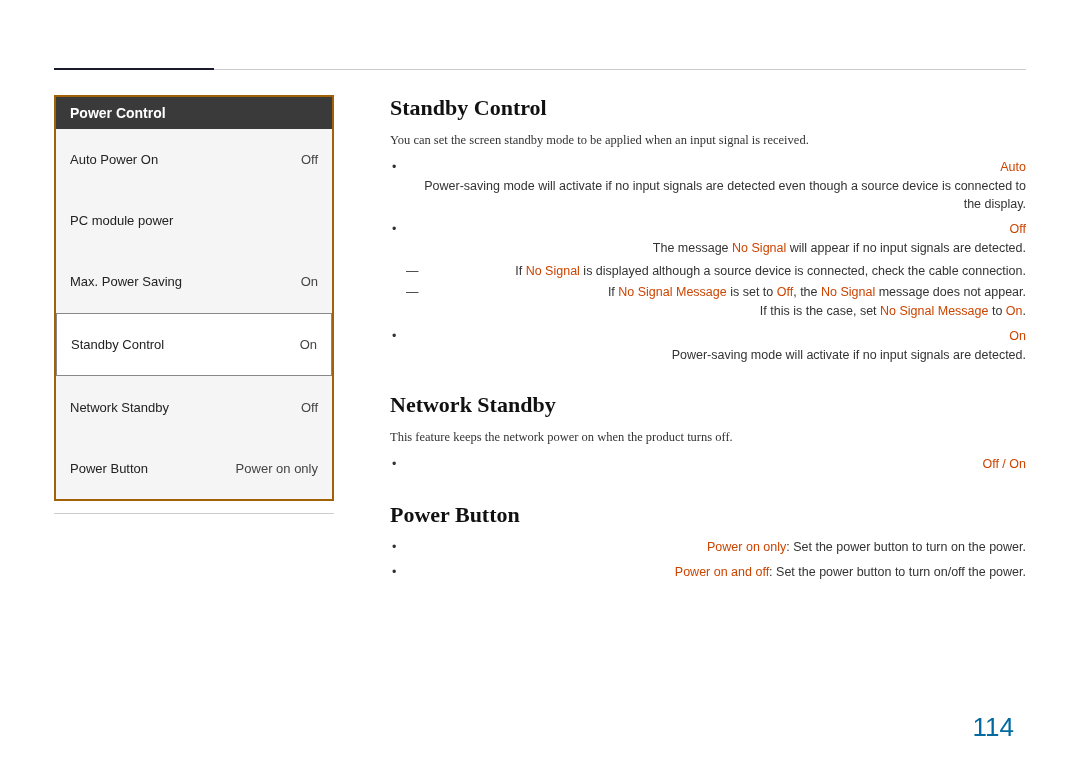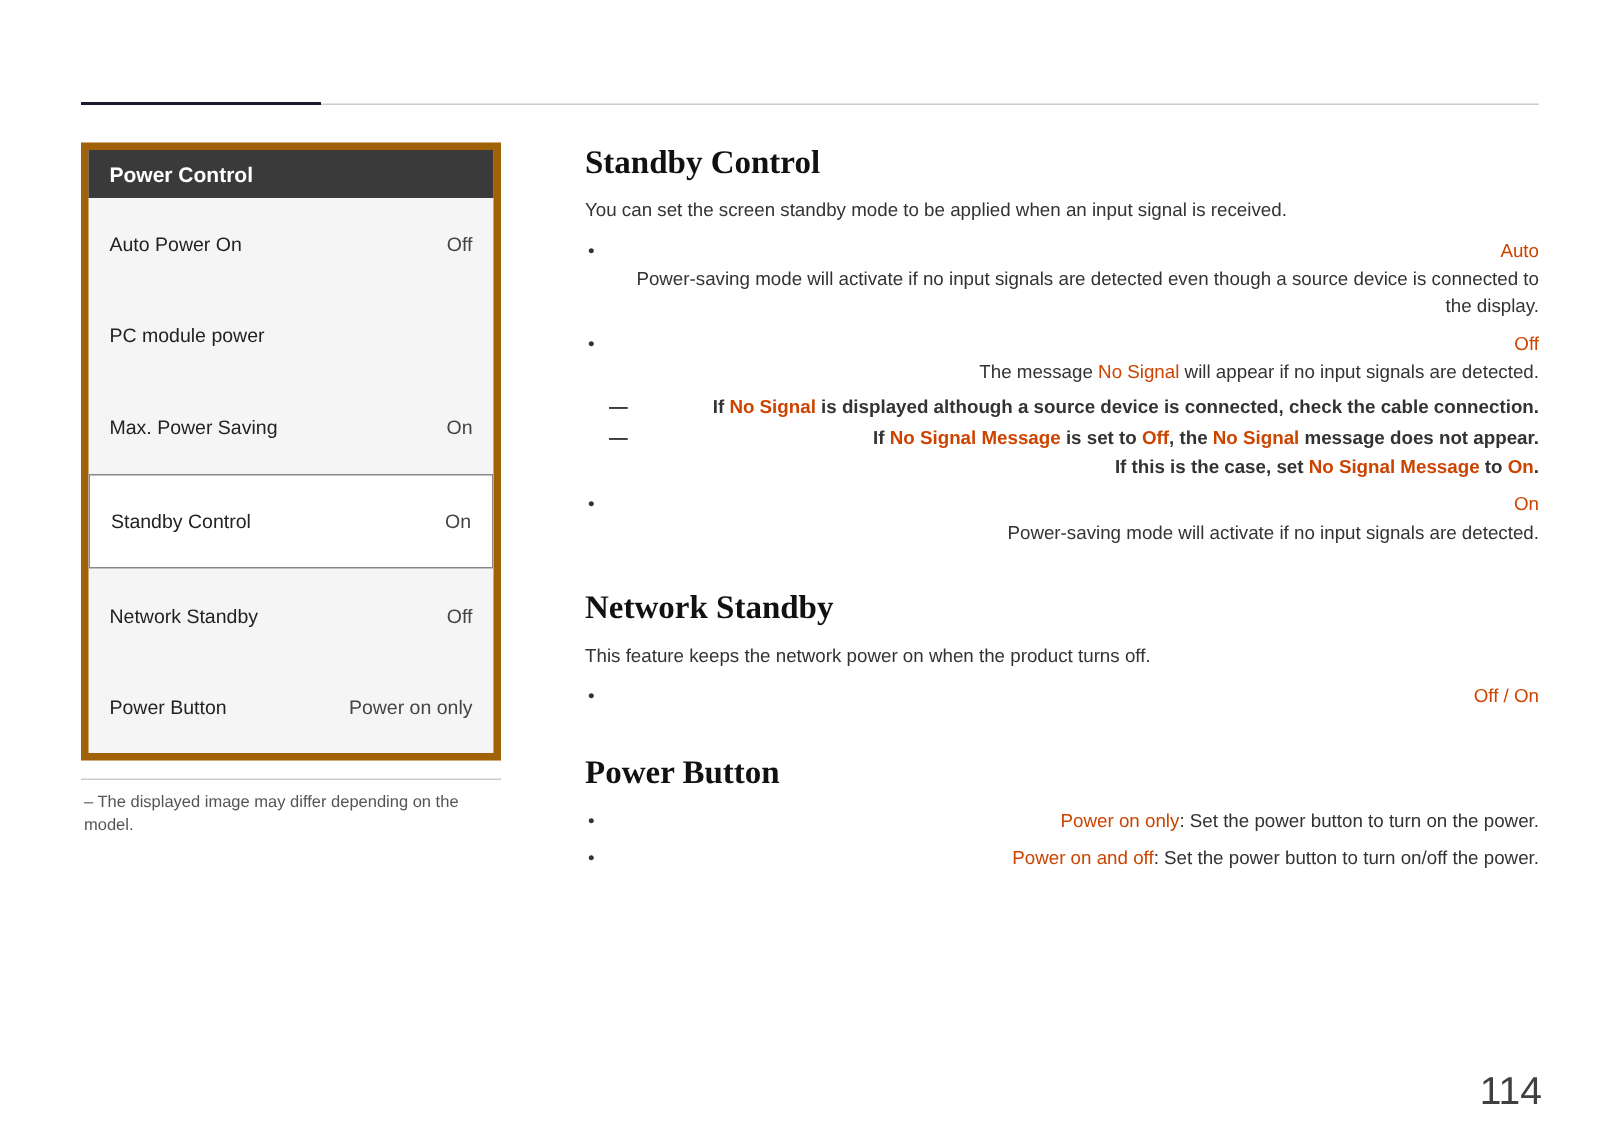--- a/index.html
+++ b/index.html
@@ -35,21 +35,21 @@
 
     
     .left-panel {
       position: absolute;
       top: 95px;
       left: 54px;
       width: 280px;
     }
 
     .menu-box {
-      border: 5px solid #a16207;
+      border: 2px solid #a16207;
       background: #f5f5f5;
     }
 
     .menu-title {
       background: #3a3a3a;
       color: #fff;
       padding: 8px 14px;
       font-size: 14px;
       font-weight: bold;
     }
@@ -106,20 +106,21 @@
       color: #111;
       margin-bottom: 10px;
       font-family: 'Georgia', serif;
     }
 
     .section-desc {
       font-size: 12.5px;
       color: #333;
       margin-bottom: 8px;
       line-height: 1.5;
+      font-family: Liberation Serif, serif;
     }
 
     .bullet-list {
       list-style: none;
       padding-left: 0;
     }
 
     .bullet-list > li {
       position: relative;
       padding-left: 16px;
@@ -139,21 +140,20 @@
     }
 
     .highlight-orange {
       color: #cc4400;
     }
 
     .sub-list {
       list-style: none;
       padding-left: 0;
       margin-top: 4px;
-      font-weight: bold;
     }
 
     .sub-list li {
       font-size: 12.5px;
       color: #333;
       line-height: 1.5;
       padding-left: 12px;
       position: relative;
       margin-bottom: 3px;
     }
@@ -161,23 +161,23 @@
     .sub-list li::before {
       content: '—';
       position: absolute;
       left: 0;
       color: #333;
     }
 
     .page-number {
       position: absolute;
       bottom: 20px;
-      right: 52px;
+      right: 66px;
       font-size: 26px;
-      color: #404040;
+      color: #0369a1;
       font-weight: normal;
     }
   </style>
 </head>
 <body>
 
 <div class="top-border">
   <div class="top-border-dark"></div>
   <div class="top-border-light"></div>
 </div>
@@ -206,21 +206,20 @@
       <span>Network Standby</span>
       <span class="item-value">Off</span>
     </div>
     <div class="menu-item">
       <span>Power Button</span>
       <span class="item-value">Power on only</span>
     </div>
   </div>
 
   <hr class="divider-line">
-  <p class="footnote">– The displayed image may differ depending on the model.</p>
 </div>
 
 <div class="right-content">
 
   <div class="section">
     <h2 class="section-title">Standby Control</h2>
     <p class="section-desc">You can set the screen standby mode to be applied when an input signal is received.</p>
     <ul class="bullet-list">
       <li>
         <span class="highlight-orange">Auto</span><br>

